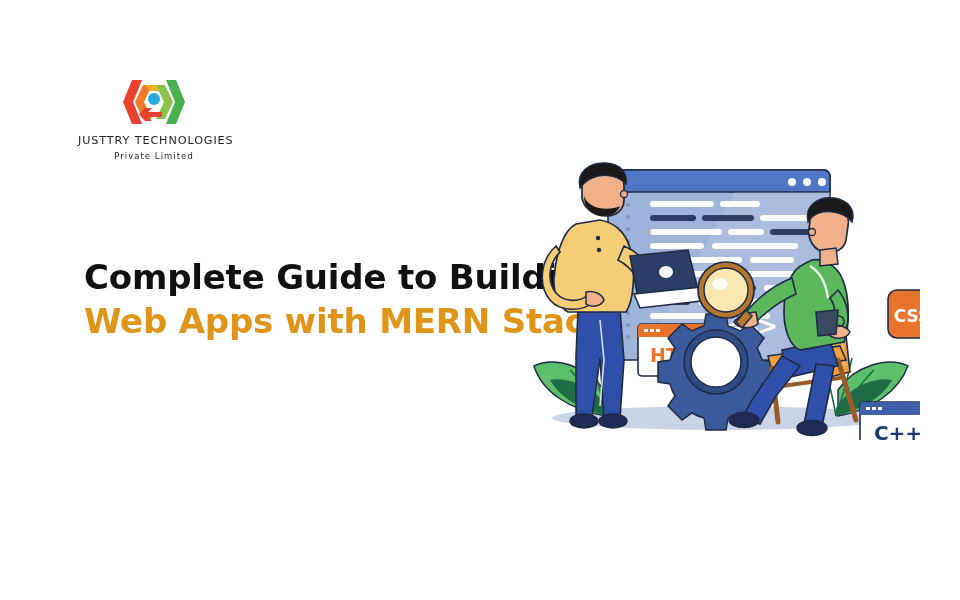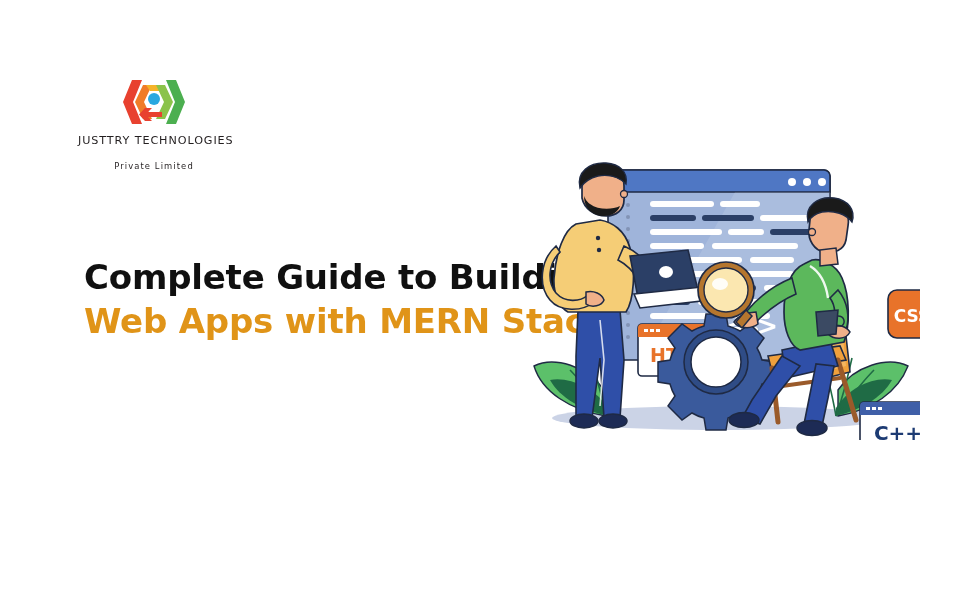--- a/index.html
+++ b/index.html
@@ -37,21 +37,21 @@
     letter-spacing: 0.9px;
     font-weight: 400;
     color: #231f20;
     white-space: nowrap;
     font-family: "DejaVu Sans", sans-serif;
   }
   #logo-sub {
     font-size: 8.4px;
     letter-spacing: 1.1px;
     color: #231f20;
-    margin-top: 14px;
+    margin-top: 4px;
     font-family: "DejaVu Sans", sans-serif;
   }
 
   
   #headline {
     position: absolute;
     left: 84px;
     top: 255px;
     width: 470px;
   }

